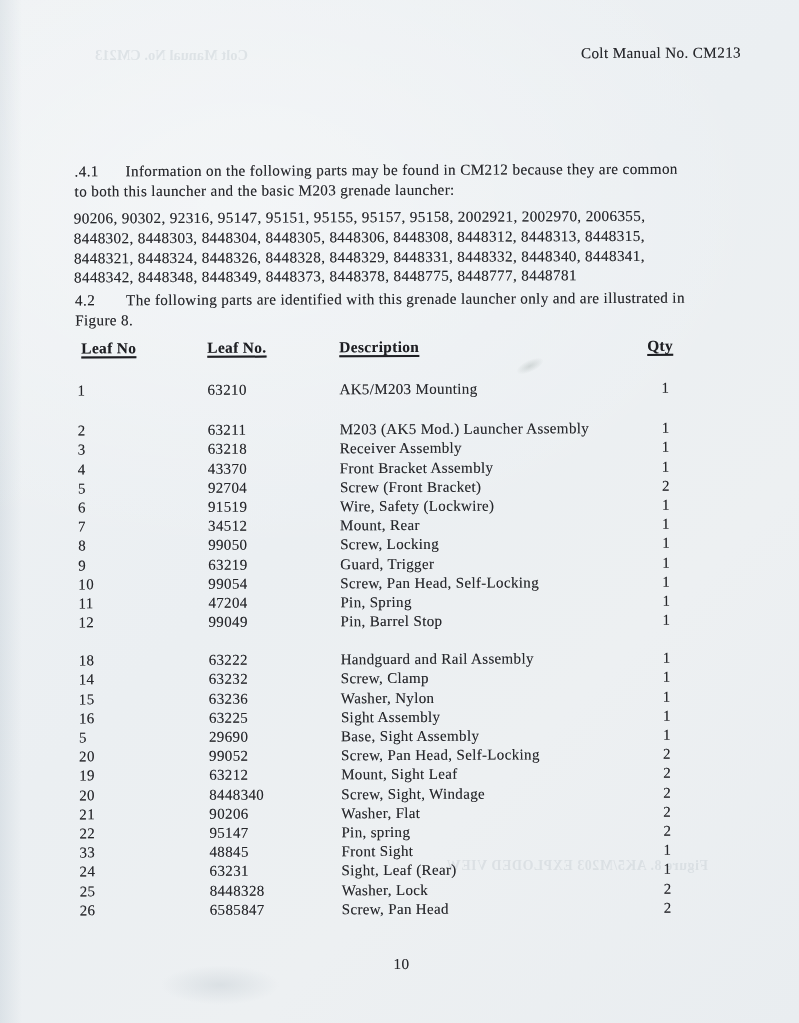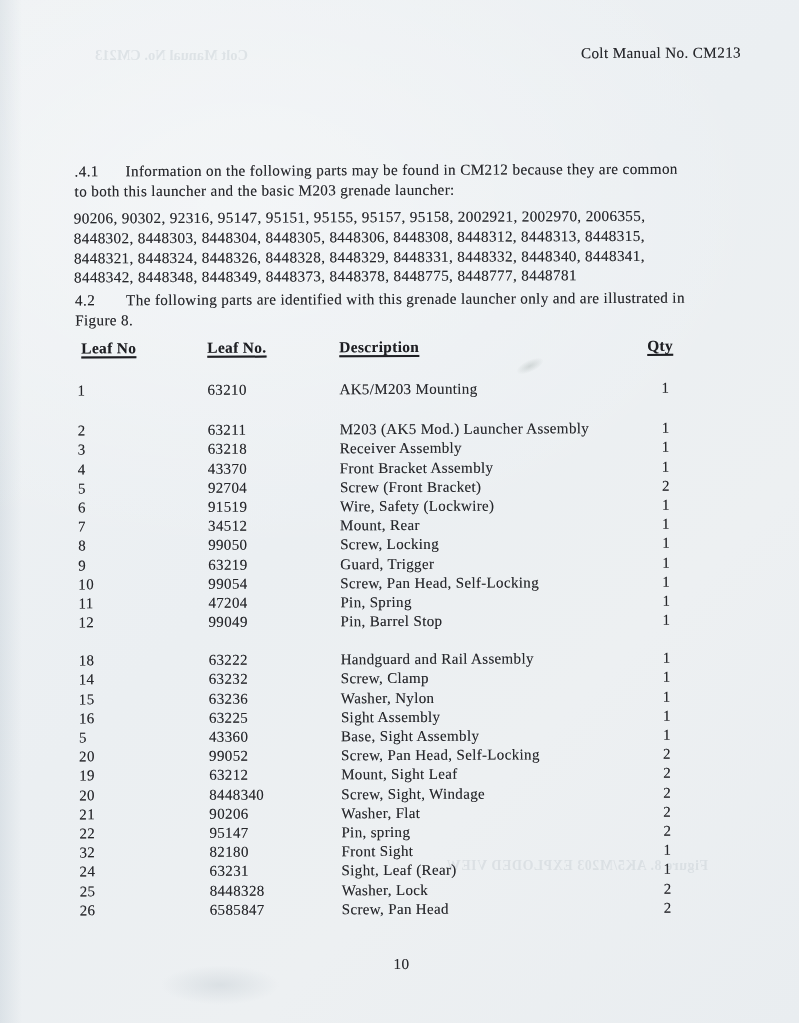--- a/index.html
+++ b/index.html
@@ -288,21 +288,21 @@
             <span class="tcell qty-cell">1</span>
           </div>
           <div class="trow">
             <span class="tcell item-no-cell">16</span>
             <span class="tcell part-no-cell">63225</span>
             <span class="tcell description-cell">Sight Assembly</span>
             <span class="tcell qty-cell">1</span>
           </div>
           <div class="trow">
             <span class="tcell item-no-cell">5</span>
-            <span class="tcell part-no-cell">43360</span>
+            <span class="tcell part-no-cell">29690</span>
             <span class="tcell description-cell">Base, Sight Assembly</span>
             <span class="tcell qty-cell">1</span>
           </div>
           <div class="trow">
             <span class="tcell item-no-cell">20</span>
             <span class="tcell part-no-cell">99052</span>
             <span class="tcell description-cell">Screw, Pan Head, Self-Locking</span>
             <span class="tcell qty-cell">2</span>
           </div>
           <div class="trow">
@@ -323,22 +323,22 @@
             <span class="tcell description-cell">Washer, Flat</span>
             <span class="tcell qty-cell">2</span>
           </div>
           <div class="trow">
             <span class="tcell item-no-cell">22</span>
             <span class="tcell part-no-cell">95147</span>
             <span class="tcell description-cell">Pin, spring</span>
             <span class="tcell qty-cell">2</span>
           </div>
           <div class="trow">
-            <span class="tcell item-no-cell">32</span>
-            <span class="tcell part-no-cell">82180</span>
+            <span class="tcell item-no-cell">33</span>
+            <span class="tcell part-no-cell">48845</span>
             <span class="tcell description-cell">Front Sight</span>
             <span class="tcell qty-cell">1</span>
           </div>
           <div class="trow">
             <span class="tcell item-no-cell">24</span>
             <span class="tcell part-no-cell">63231</span>
             <span class="tcell description-cell">Sight, Leaf (Rear)</span>
             <span class="tcell qty-cell">1</span>
           </div>
           <div class="trow">

